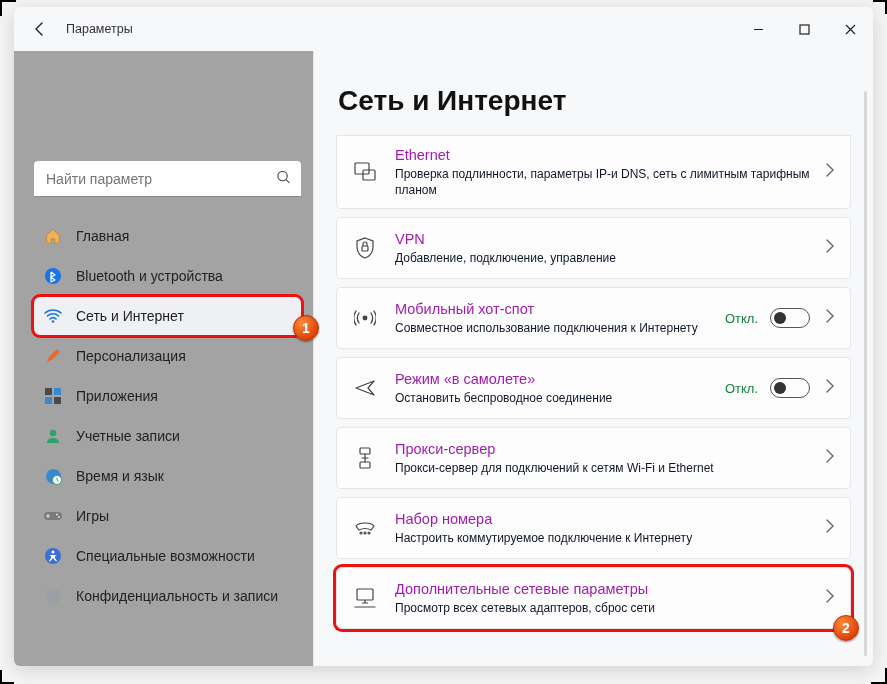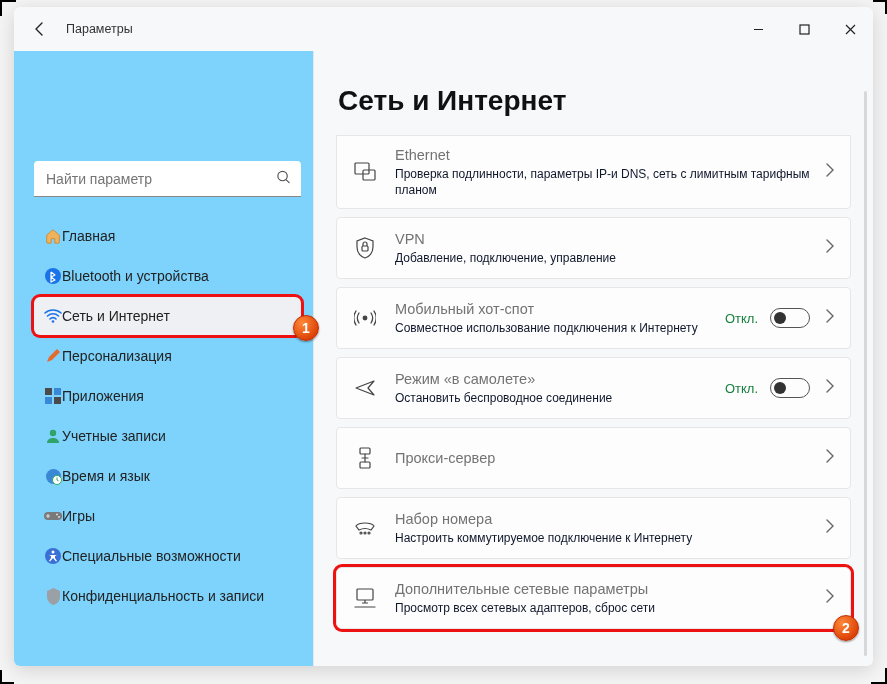--- a/index.html
+++ b/index.html
@@ -77,21 +77,21 @@
     min-height: 0;
   }
 
   
   .sidebar {
     width: 300px;
     padding: 0 12px 12px 20px;
     display: flex;
     flex-direction: column;
     border-right: 1px solid #e7e7e7;
-    background: #7dd3fc;
+    background: #a3a3a3;
   }
   .sidebar-spacer { height: 110px; }
   .search-wrap {
     position: relative;
     margin-bottom: 20px;
   }
   .search-wrap input {
     width: 100%;
     height: 36px;
     border: none;
@@ -112,20 +112,21 @@
 
   .nav-item {
     display: flex;
     align-items: center;
     height: 38px;
     padding: 0 10px;
     border-radius: 4px;
     cursor: pointer;
     font-size: 14px;
     color: #222;
+    gap: 14px;
     margin-bottom: 2px;
     position: relative;
   }
   .nav-item.selected {
     background: #eef0f4;
   }
   .nav-item .icon {
     width: 18px; height: 18px;
     display: flex; align-items: center; justify-content: center;
     font-size: 16px;
@@ -183,21 +184,21 @@
   .card .card-icon {
     width: 32px;
     display: flex; align-items: center; justify-content: center;
     color: #444;
     margin-right: 14px;
     flex-shrink: 0;
   }
   .card .texts { flex: 1; min-width: 0; }
   .card .c-title {
     font-size: 14.5px;
-    color: #737373;
+    color: #a21caf;
     line-height: 1.3;
   }
   .card .c-sub {
     font-size: 12px;
     color: #0f172a;
     line-height: 1.35;
     margin-top: 1px;
   }
   .card .state-label {
     font-size: 13px;
@@ -457,20 +458,21 @@
       <div class="card">
         <span class="card-icon">
             <svg width="20" height="22" viewBox="0 0 20 22" fill="none" stroke="#444" stroke-width="1.2">
               <rect x="5" y="1" width="10" height="6" rx="1"></rect>
               <rect x="5" y="15" width="10" height="6" rx="1"></rect>
               <path d="M10 7v8M7 11h6" stroke-linecap="round"></path>
             </svg>
           </span>
         <div class="texts">
           <div class="c-title">Прокси-сервер</div>
+          <div class="c-sub">Прокси-сервер для подключений к сетям Wi-Fi и Ethernet</div>
         </div>
         <span class="chevron"><svg width="8" height="14" viewBox="0 0 8 14">
               <path d="M1 1l6 6-6 6" fill="none" stroke="#666" stroke-width="1.4" stroke-linecap="round"></path>
             </svg></span>
       </div>
 
       <div class="card">
         <span class="card-icon">
             <svg width="22" height="16" viewBox="0 0 22 16" fill="none" stroke="#444" stroke-width="1.2">
               <path d="M2 6c3-4 15-4 18 0l-3 4c-2-1-3-1.5-6-1.5S7 9 5 10L2 6z"></path>

